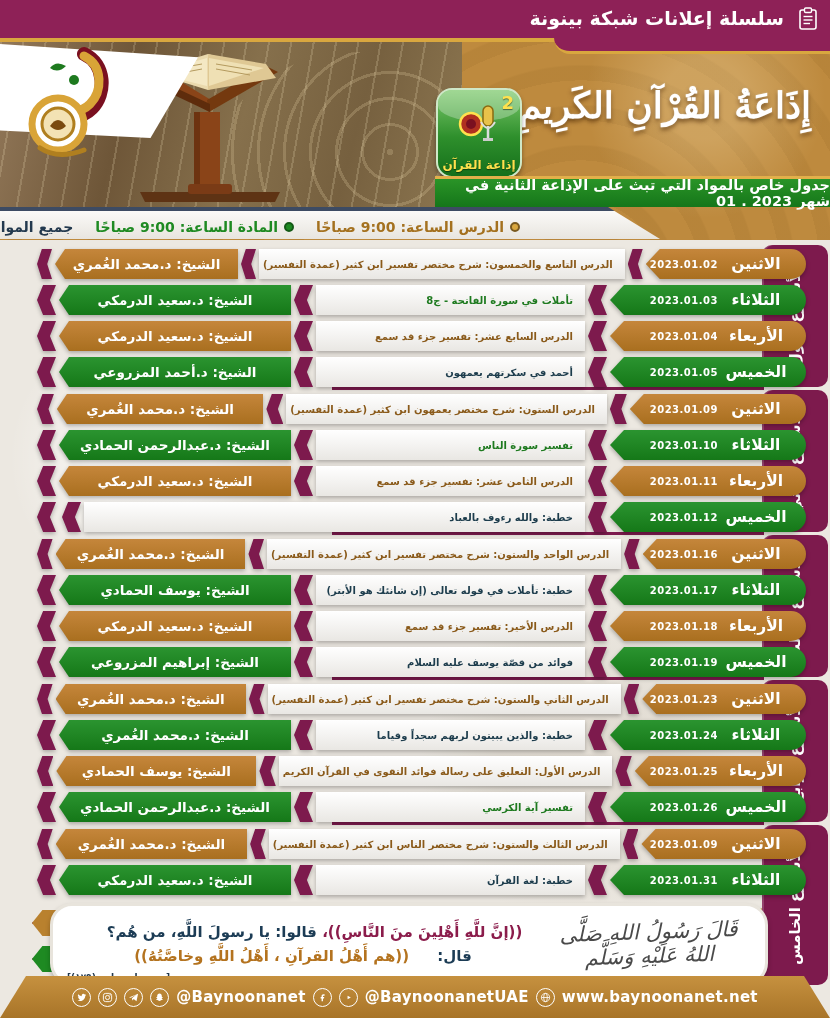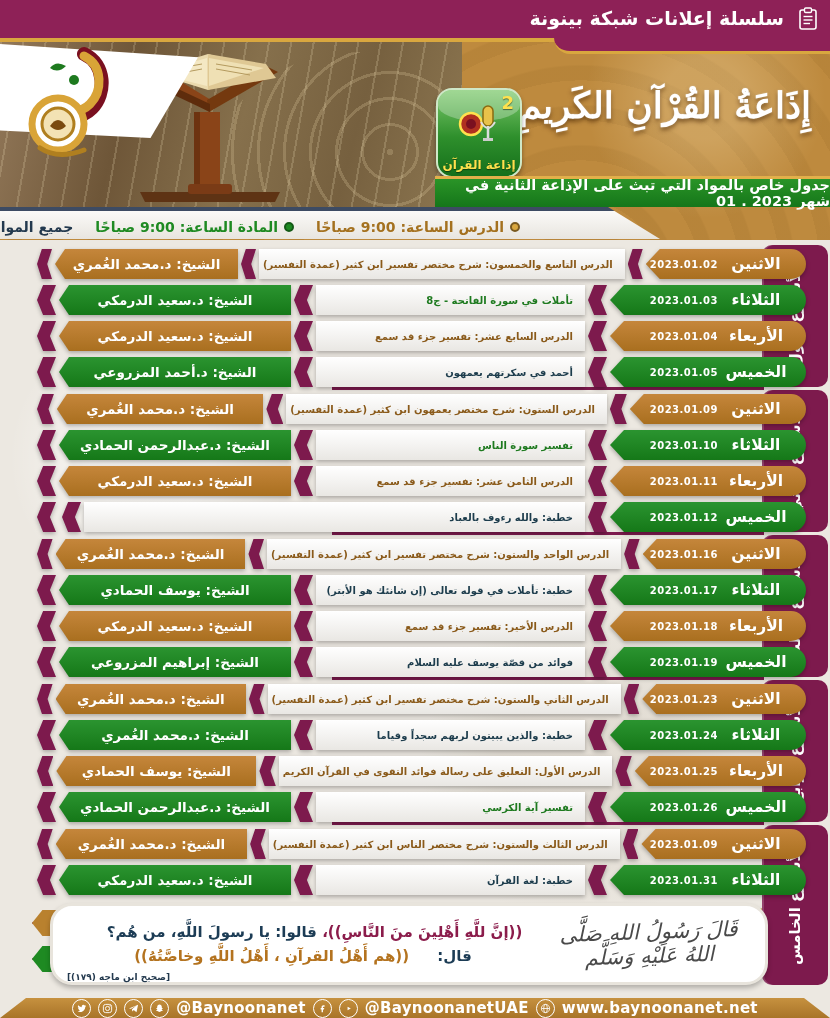--- a/index.html
+++ b/index.html
@@ -112,21 +112,21 @@
   .quote-block { flex:1; text-align:center; line-height:1.6; }
   .q-line { font-weight:bold; font-size:15px; }
   .q-maroon { color:#8B1C4B; }
   .q-dark { color:#1C3C55;margin-left:23px; }
   .q-orange { color:#B4731F; }
   .hadith-source { position:absolute; bottom:0; left:14px; font-size:9px; font-weight:bold; color:#23394E; }
   .stub { position:absolute; left:32px; width:26px; height:26px; border-radius:6px 0 0 6px; z-index:2;
     clip-path:polygon(100% 0,40% 0,0 50%,40% 100%,100% 100%); }
 
   
-  .footer { position:absolute; bottom:0; left:0; right:0; height:20px; z-index:6;
+  .footer { position:absolute; bottom:0; left:0; right:0; height:42px; z-index:6;
     background:linear-gradient(180deg,#C6913F,#A87428);
     clip-path:polygon(26px 0,calc(100% - 26px) 0,100% 100%,0 100%);
     display:flex; direction:ltr; align-items:center; justify-content:center; gap:7px; }
   .icon-circle { width:19px; height:19px; border:1.6px solid #fff; border-radius:50%;
     display:flex; align-items:center; justify-content:center; flex:none; }
   .footer-text { color:#fff; font-weight:bold; font-size:15px; letter-spacing:.3px; direction:ltr; unicode-bidi:isolate; }
 </style>
 </head>
 <body>
 

